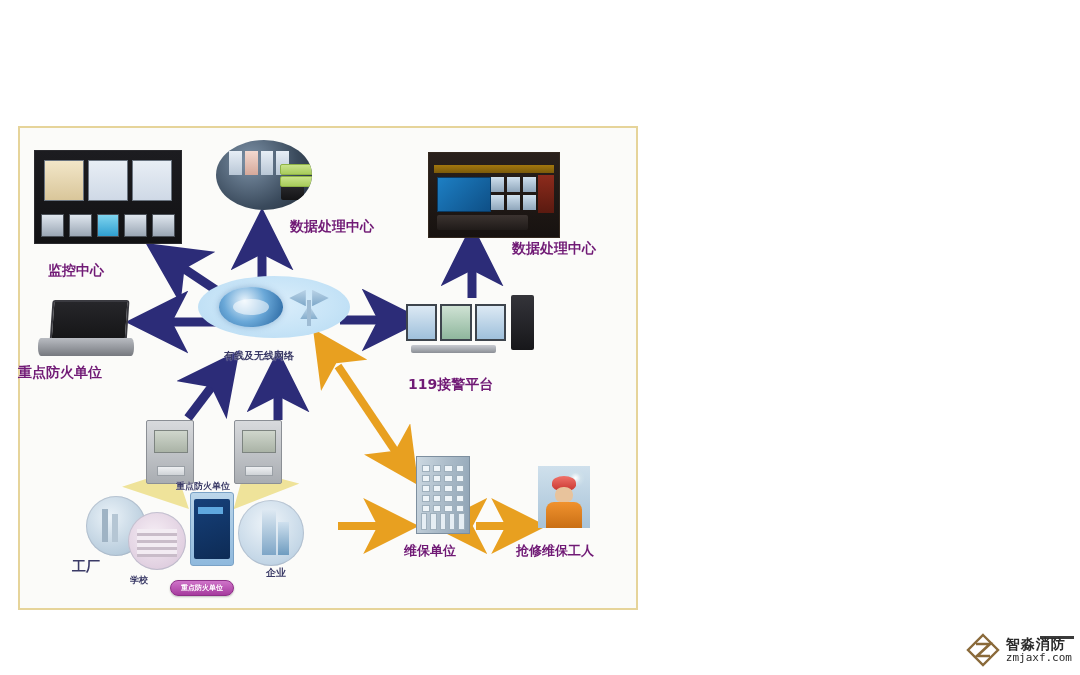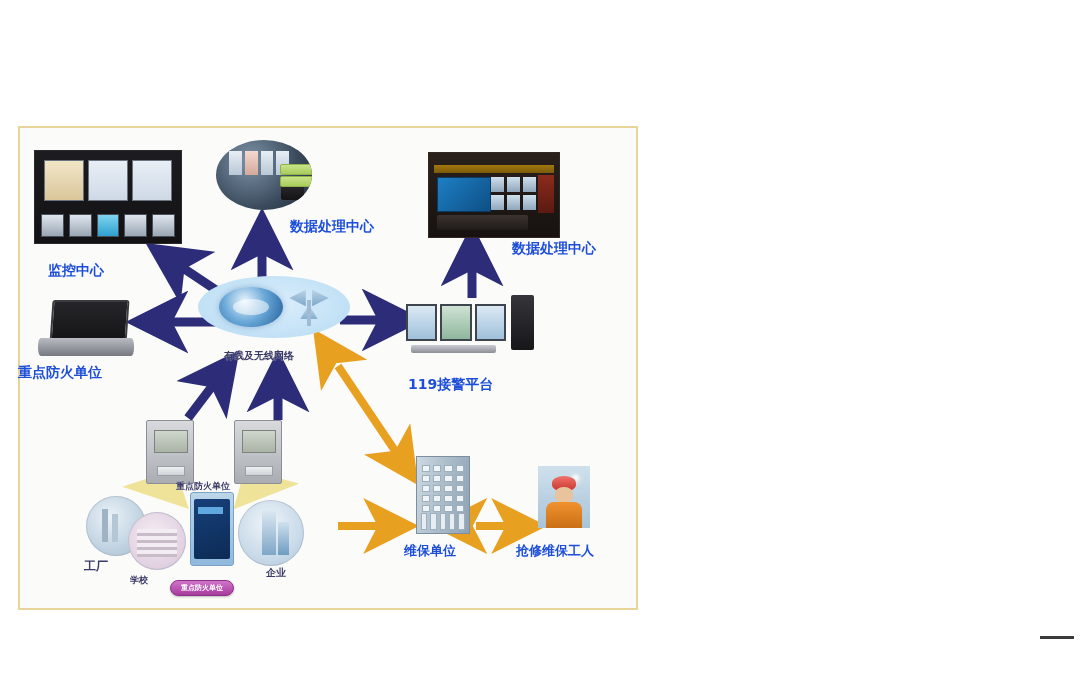--- a/index.html
+++ b/index.html
@@ -11,21 +11,21 @@
   }
   .page{position:absolute;inset:0;}
 
   
   .diagram-panel{
     position:absolute;left:18px;top:126px;width:620px;height:484px;
     background:#fbfbf9;border:2px solid #e6d49a;box-sizing:border-box;
   }
   .node-label{
     position:absolute;white-space:nowrap;
-    font-weight:bold;color:#1d4ed8;
+    font-weight:bold;color:#701a75;
     text-shadow:0 0 1px rgba(255,255,255,.9);
   }
 
   
   .photo{position:absolute;overflow:hidden;}
   .monitor-wall{
     background:linear-gradient(#1c1c20,#121214);
     border:1px solid #2a2a2e;
   }
   .mw-screens{position:absolute;left:6%;top:10%;width:88%;height:44%;
@@ -309,21 +309,21 @@
       <div class="pb-screen"></div>
         <div class="pb-strip"></div>
     </div>
 
     <div class="node-label" style="left:156px;top:352px;font-size:9px;color:#3a3a66;">重点防火单位</div>
     <div class="server-card" style="left:170px;top:364px;width:42px;height:72px;">
       <div class="sc-inner"></div>
     </div>
 
     <div class="circ c-factory" style="left:66px;top:368px;width:60px;height:60px;"></div>
-    <div class="node-label" style="left:64px;top:430px;font-size:12px;color:#3a3a66;">工厂</div>
+    <div class="node-label" style="left:52px;top:430px;font-size:14px;color:#3a3a66;">工厂</div>
 
     <div class="circ c-school" style="left:108px;top:384px;width:58px;height:58px;"></div>
     <div class="node-label" style="left:110px;top:446px;font-size:9px;color:#3a3a66;">学校</div>
 
     <div class="circ c-biz" style="left:218px;top:372px;width:66px;height:66px;"></div>
     <div class="node-label" style="left:246px;top:438px;font-size:10px;color:#3a3a66;">企业</div>
 
     <div class="badge" style="left:150px;top:452px;">重点防火单位</div>
 
     <div class="building" style="left:396px;top:328px;width:52px;height:76px;">
@@ -364,14 +364,26 @@
       <div class="wk-helmet"></div>
       <div class="wk-face"></div>
       <div class="wk-body"></div>
     </div>
     <div class="node-label" style="left:496px;top:414px;font-size:13px;">抢修维保工人</div>
 
   </div>
 
 
   <div class="wm-bar"></div>
+  <div class="watermark">
+    <div class="wm-mark">
+      <svg width="34" height="34" viewBox="0 0 34 34">
+        <polygon points="17,2 32,17 17,32 2,17" fill="none" stroke="#8a6a3a" stroke-width="2.4"></polygon>
+        <path d="M10,11 L24,11 L11,23 L24,23" fill="none" stroke="#8a6a3a" stroke-width="2.6"></path>
+      </svg>
+    </div>
+    <div class="wm-text">
+      <div class="wm-name">智淼消防</div>
+      <div class="wm-url">zmjaxf.com</div>
+    </div>
+  </div>
 
 </div>
 
 </body></html>

